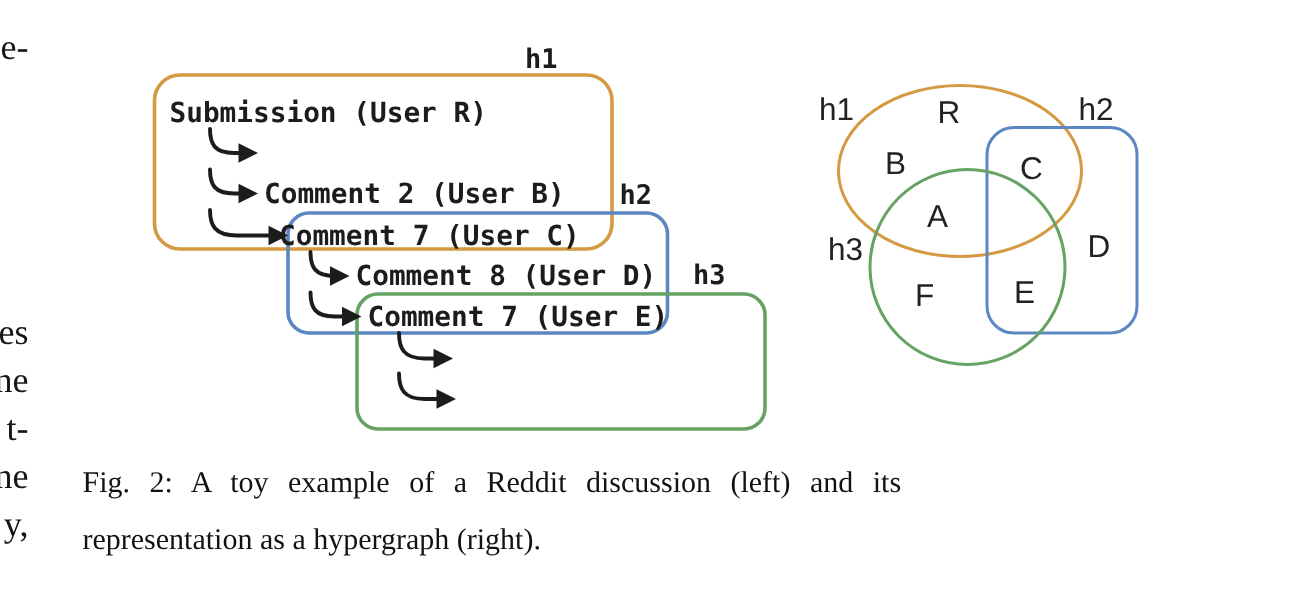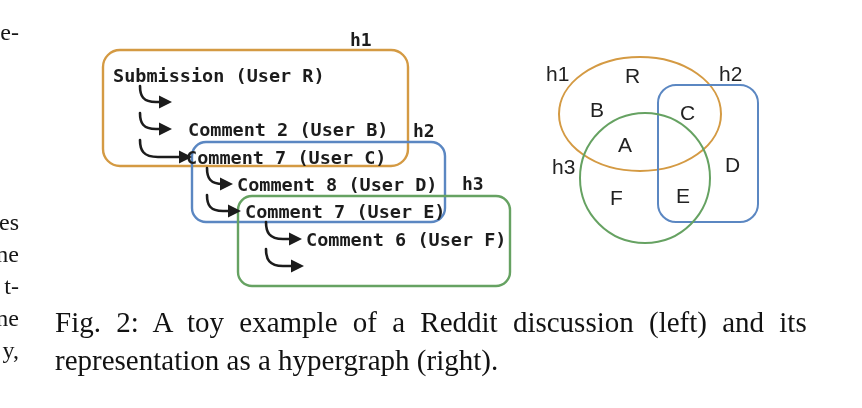--- a/index.html
+++ b/index.html
@@ -55,21 +55,21 @@
     position:absolute;
     font-family:"Liberation Sans","DejaVu Sans",sans-serif;
     font-size:21px;line-height:21px;
     color:#222222;
   }
   
   .caption{
     position:absolute;
     left:55px;top:303px;width:700px;
     font-family:"Liberation Serif","DejaVu Serif",serif;
-    font-size:29px;line-height:38px;
+    font-size:20px;line-height:38px;
     color:#121212;
     white-space:nowrap;
   }
   .caption .line1{word-spacing:8px;}
 </style>
 </head>
 <body>
 
 <div class="page">
 
@@ -114,25 +114,24 @@
       <path class="arrow-path" d="M266,249 C266,259 269,266 283,266 L291,266"></path>
       <polygon class="arrow-head" points="304,266 291,259.5 291,272.5"></polygon>
     </g>
 
     <ellipse class="hyperedge-right" cx="640" cy="114" rx="81" ry="57" stroke="#d49a43"></ellipse>
     <rect class="hyperedge-right" x="658" y="85" width="100" height="137" rx="18" ry="18" stroke="#5b87c2"></rect>
     <circle class="hyperedge-right" cx="645" cy="178" r="65" stroke="#66a262"></circle>
   </svg>
 
   <div class="tree-row" style="left:113px;top:66px">Submission (User R)</div>
-  <div class="tree-row" style="left:188px;top:120px">Comment 2 (User B)</div>
+  <div class="tree-row" style="left:176px;top:120px">Comment 2 (User B)</div>
   <div class="tree-row" style="left:186px;top:148px">Comment 7 (User C)</div>
   <div class="tree-row" style="left:237px;top:175px">Comment 8 (User D)</div>
   <div class="tree-row" style="left:245px;top:202px">Comment 7 (User E)</div>
-  <div class="tree-row" style="left:306px;top:230px">Comment 6 (User F)</div>
 
   <span class="edge-label-left" style="left:350px;top:30px">h1</span>
   <span class="edge-label-left" style="left:413px;top:121px">h2</span>
   <span class="edge-label-left" style="left:462px;top:174px">h3</span>
 
   <span class="hg-edge-label" style="left:546px;top:63px">h1</span>
   <span class="hg-edge-label" style="left:719px;top:63px">h2</span>
   <span class="hg-edge-label" style="left:552px;top:156px">h3</span>
 
   <span class="hg-node" style="left:625px;top:65px">R</span>

